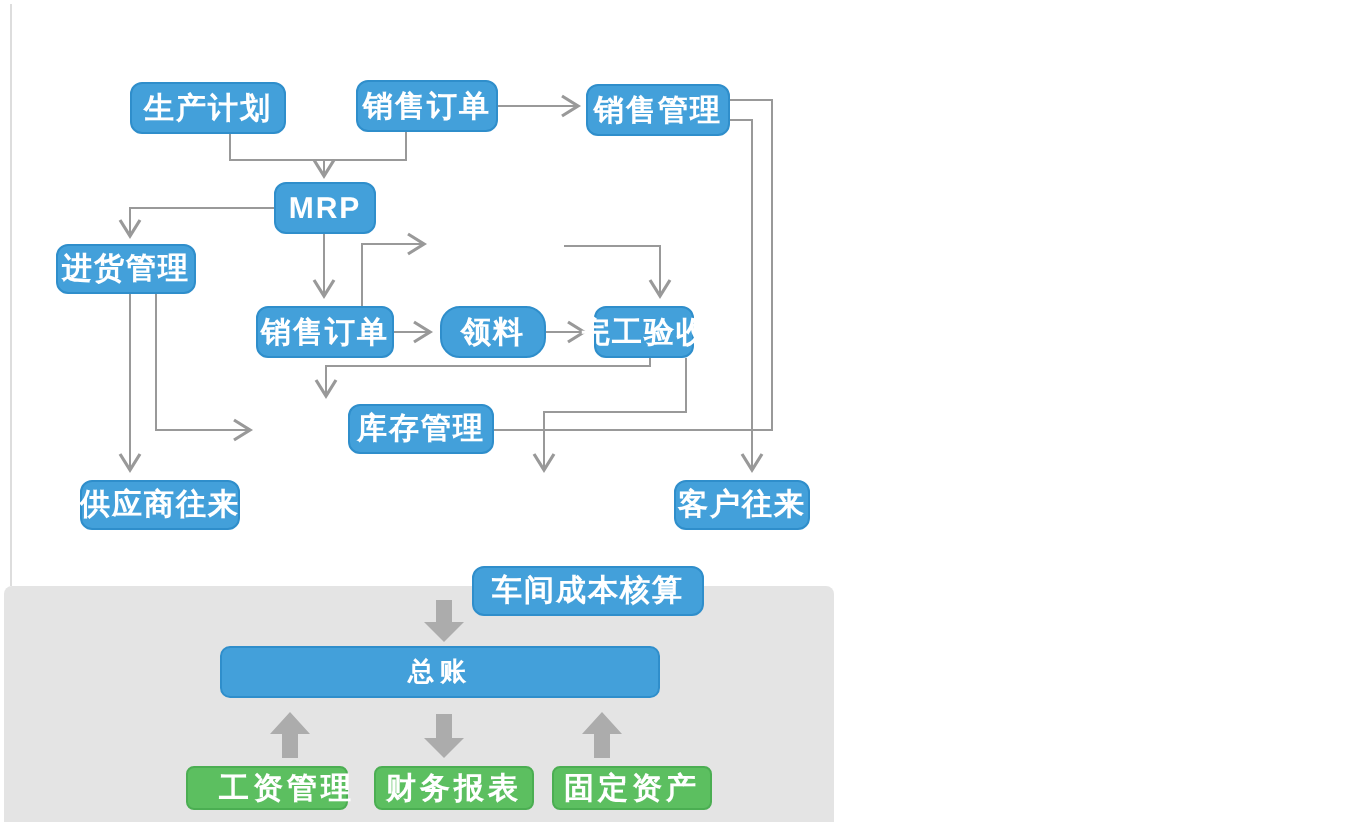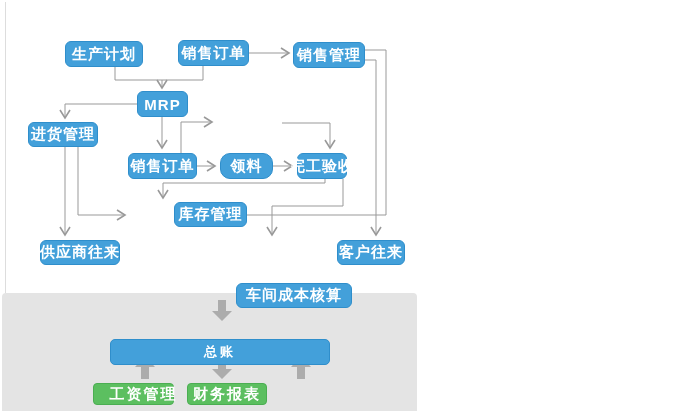--- a/index.html
+++ b/index.html
@@ -18,21 +18,21 @@
   }
   svg.connectors{position:absolute;left:0;top:0;z-index:2;}
   .node{
     position:absolute;z-index:3;
     background:#43a0da;border:1px solid #2f8ecb;border-radius:6px;
     color:#fff;font-weight:bold;font-size:15px;letter-spacing:1px;
     display:flex;align-items:center;justify-content:center;
     box-sizing:border-box;white-space:nowrap;
   }
   .node.green{background:#5cbf60;border-color:#4bae52;border-radius:4px;letter-spacing:2px;}
-  .node.ledger{border-radius:5px;font-size:13px;letter-spacing:3px;margin-top:16px;}
+  .node.ledger{border-radius:5px;font-size:13px;letter-spacing:3px;}
   
   .n-production-plan{left:65px;top:41px;width:78px;height:26px;}
   .n-sales-order{left:178px;top:40px;width:71px;height:26px;}
   .n-sales-mgmt{left:293px;top:42px;width:72px;height:26px;}
   .n-mrp{left:137px;top:91px;width:51px;height:26px;}
   .n-purchase-mgmt{left:28px;top:122px;width:70px;height:25px;}
   .n-process-mgmt{left:216px;top:111px;width:66px;height:24px;}
   .n-release-production{left:128px;top:153px;width:69px;height:26px;}
   .n-material-picking{left:220px;top:153px;width:53px;height:26px;border-radius:10px;}
   .n-completion{left:297px;top:153px;width:50px;height:26px;}
@@ -94,14 +94,15 @@
   <div class="node n-material-picking">领料</div>
   <div class="node n-completion">完工验收</div>
   <div class="node n-inventory">库存管理</div>
   <div class="node n-supplier">供应商往来</div>
   <div class="node n-workshop-cost">车间成本核算</div>
   <div class="node n-customer">客户往来</div>
 
   <div class="node ledger n-ledger">总账</div>
   <div class="node green n-payroll">工资管理</div>
   <div class="node green n-reports">财务报表</div>
+  <div class="node green n-fixed-assets">固定资产</div>
 
 </div>
 
 </body></html>

